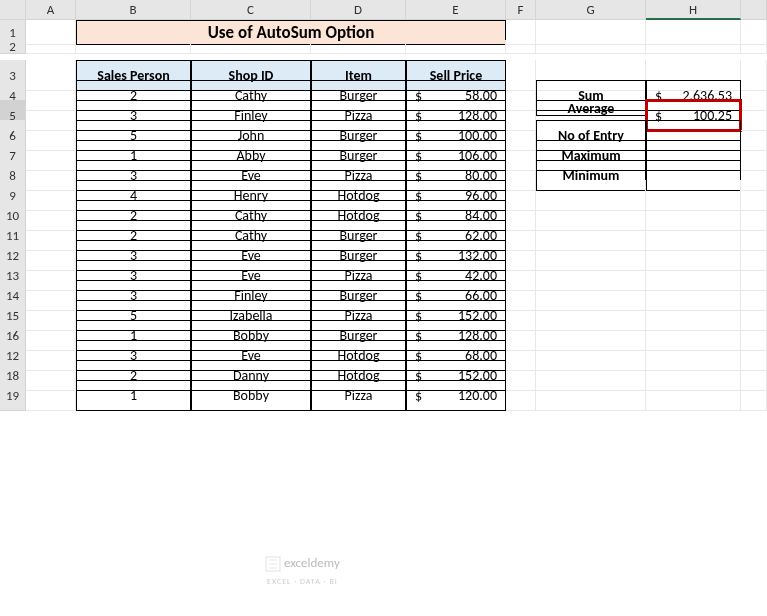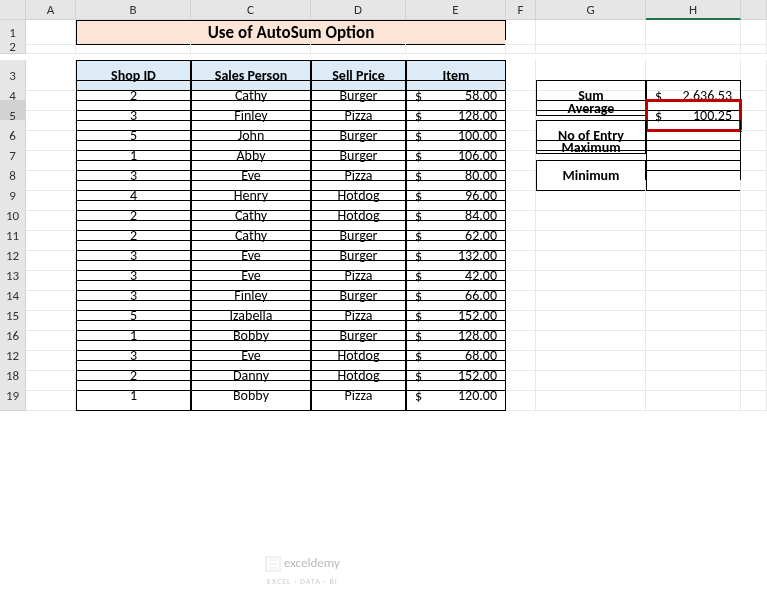--- a/index.html
+++ b/index.html
@@ -125,24 +125,24 @@
     <div class="cell r" style="height: 14px;"></div>
     <div class="cell r" style="height: 14px;"></div>
     <div class="cell r" style="height: 14px;"></div>
     <div class="cell r" style="height: 14px;"></div>
     <div class="cell r" style="height: 14px;"></div>
     <div class="cell r" style="height: 14px;"></div>
     <div class="cell r" style="height: 14px;"></div>
     <div class="cell r" style="height: 14px;"></div>
     <div class="rowhdr" style="height: 31px;">3</div>
     <div class="cell r" style="height: 31px;"></div>
+    <div class="cell r thead" style="height: 31px;">Sales Person</div>
     <div class="cell r thead" style="height: 31px;">Shop ID</div>
-    <div class="cell r thead" style="height: 31px;">Sales Person</div>
+    <div class="cell r thead" style="height: 31px;">Item</div>
     <div class="cell r thead" style="height: 31px;">Sell Price</div>
-    <div class="cell r thead" style="height: 31px;">Item</div>
     <div class="cell r" style="height: 31px;"></div>
     <div class="cell r" style="height: 31px;"></div>
     <div class="cell r" style="height: 31px;"></div>
     <div class="cell r" style="height: 31px;"></div>
     <div class="rowhdr" style="height: 31px;">4</div>
     <div class="cell r" style="height: 31px;"></div>
     <div class="cell r tcell" style="height: 31px;">2</div>
     <div class="cell r tcell" style="height: 31px;">Cathy</div>
     <div class="cell r tcell" style="height: 31px;">Burger</div>
     <div class="cell r price" style="height: 31px;">
@@ -191,21 +191,21 @@
     <div class="rowhdr" style="height: 31px;">7</div>
     <div class="cell r" style="height: 31px;"></div>
     <div class="cell r tcell" style="height: 31px;">1</div>
     <div class="cell r tcell" style="height: 31px;">Abby</div>
     <div class="cell r tcell" style="height: 31px;">Burger</div>
     <div class="cell r price" style="height: 31px;">
       <div>$</div>
       <div>106.00</div>
     </div>
     <div class="cell r" style="height: 31px;"></div>
-    <div class="cell r summ-l" style="height: 14px; text-decoration: underline;">Maximum</div>
+    <div class="cell r summ-l" style="height: 31px;">Maximum</div>
     <div class="cell r summ-r" style="height: 31px;">
       <div></div>
       <div></div>
     </div>
     <div class="cell r" style="height: 31px;"></div>
     <div class="rowhdr" style="height: 31px;">8</div>
     <div class="cell r" style="height: 31px;"></div>
     <div class="cell r tcell" style="height: 31px;">3</div>
     <div class="cell r tcell" style="height: 31px;">Eve</div>
     <div class="cell r tcell" style="height: 31px;">Pizza</div>

